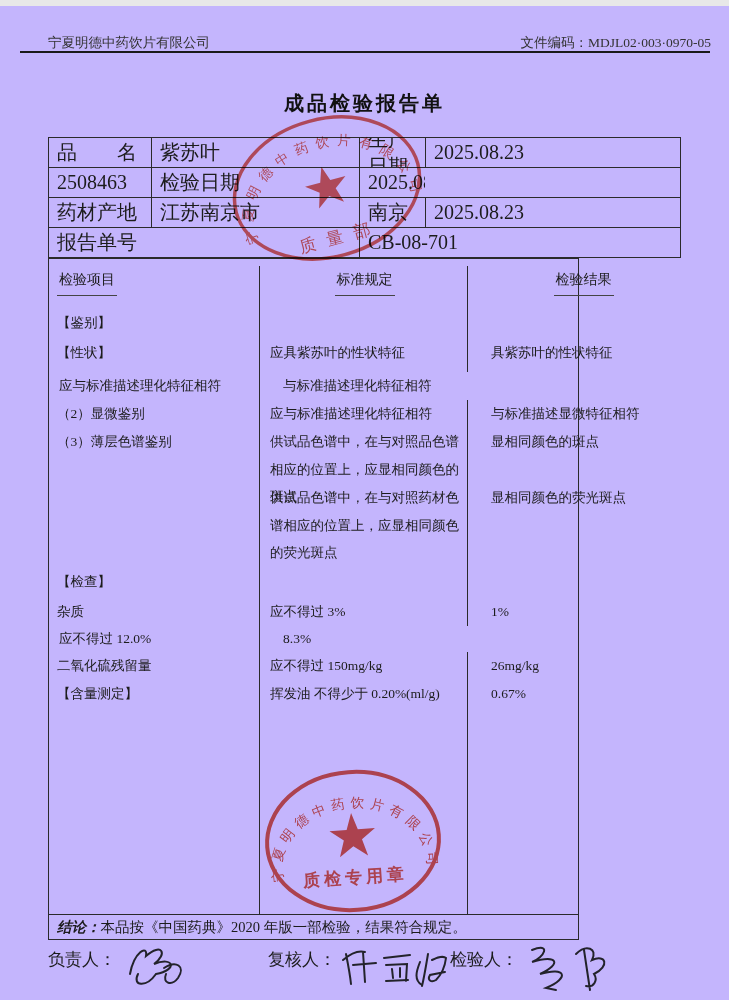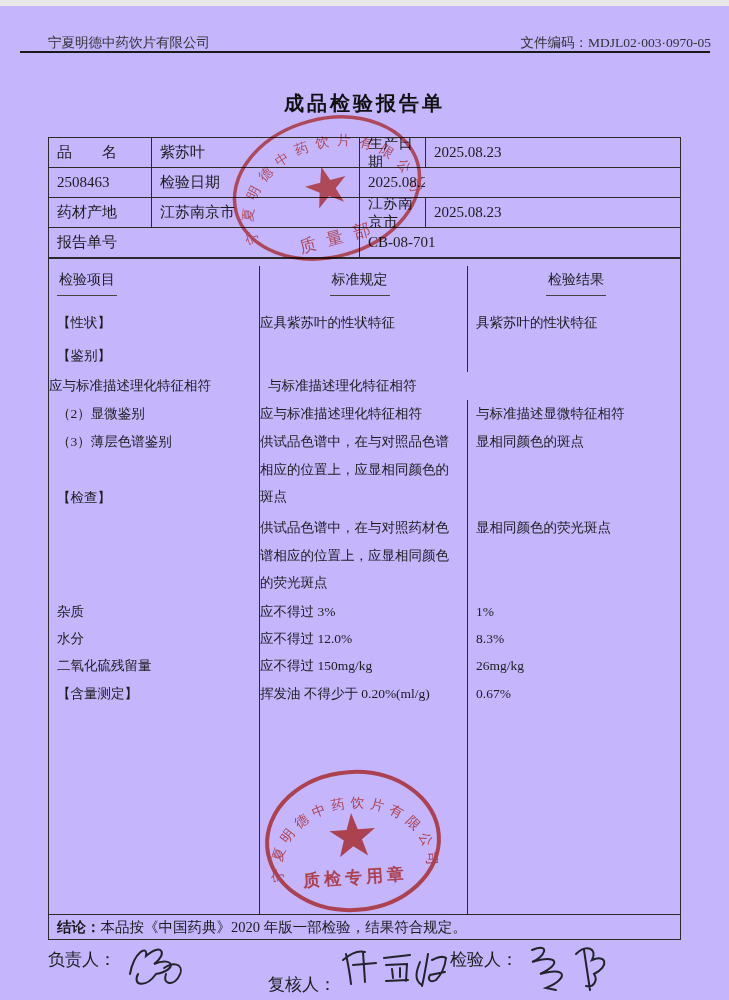--- a/index.html
+++ b/index.html
@@ -9,52 +9,52 @@
     overflow:hidden;margin:6px auto;
   }
   
   .doc-header{position:absolute;left:48px;right:18px;top:28px;display:flex;
     justify-content:space-between;font-size:13.5px;color:#333;}
   .hdr-rule{position:absolute;left:20px;right:19px;top:45px;height:2px;background:#1a1a1a;}
   .doc-title{position:absolute;left:0;right:0;top:84px;text-align:center;
     font-size:20px;font-weight:bold;letter-spacing:3px;color:#111;}
   
   .info-table{position:absolute;left:48px;top:131px;width:633px;
-    border:1px solid #2a2a2a;box-sizing:border-box;font-size:15px;}
+    border:1px solid #2a2a2a;box-sizing:border-box;font-size:20px;}
   .irow{display:grid;grid-template-columns:102px 208px 66px 257px;height:29px;}
   .irow + .irow{border-top:1px solid #2a2a2a;}
   .irow > div{display:flex;align-items:center;box-sizing:border-box;padding-left:8px;overflow:hidden;}
   .irow > div + div{border-left:1px solid #2a2a2a;}
   .irow.last{grid-template-columns:310px 323px;}
   .ival{padding-left:10px;}
   .idate{padding-left:26px;}
   
-  .main-table{position:absolute;left:48px;top:252px;width:633px;height:682px;
+  .main-table{position:absolute;left:48px;top:252px;width:531px;height:682px;
     border:1px solid #2a2a2a;box-sizing:border-box;font-size:13.5px;
     display:flex;flex-direction:column;}
   .trow{display:grid;grid-template-columns:210px 208px 215px;box-sizing:border-box;flex:0 0 auto;}
   .trow > div{box-sizing:border-box;overflow:visible;line-height:27.5px;}
   .trow > div + div{border-left:1px solid #2a2a2a;}
   .thead{height:50px;padding-top:7px;}
   .thead .c1{padding-left:8px;}
   .thead .c2,.thead .c3{text-align:center;}
   .thead span{display:inline-block;border-bottom:1px solid #444;padding:0 2px 1px 2px;font-size:14px;}
   .c1{padding-left:8px;}
-  .c2{padding-right:8px;}
-  .c3{padding-left:8px;padding-right:6px;}
+  .c2{padding-left:10px;padding-right:8px;}
+  .c3{padding-left:23px;padding-right:6px;}
   .h33{height:33px}.h30{height:30px}.h28{height:28px}.h27{height:27px}
   .h56{height:56px}.h84{height:84px}.hfill{flex:1 1 auto;}
   .concl{border-top:1px solid #2a2a2a;height:24px;display:flex;align-items:center;
     padding-left:8px;font-size:14.5px;}
-  .concl b{font-weight:bold;}
+  .concl b{font-weight:bold;font-style:italic;}
   
   .sign-row{position:absolute;left:48px;top:938px;width:633px;height:60px;font-size:17px;}
   .sig-group{position:absolute;top:4px;display:flex;align-items:flex-start;}
   .sig-group svg{margin-top:-12px;}
-  .g1{left:0;} .g2{left:220px;align-items:flex-end;} .g3{left:402px;}
+  .g1{left:0;} .g2{left:220px;} .g3{left:402px;}
   
   .stamp{position:absolute;mix-blend-mode:multiply;pointer-events:none;}
   .stamp-top{left:212px;top:98px;}
   .stamp-bottom{left:255px;top:755px;}
   .stamp text{font-family:"Liberation Sans","DejaVu Sans",sans-serif;}
 </style>
 </head>
 <body>
 
 <div class="page">
@@ -91,61 +91,60 @@
     </div>
   </div>
 
   <div class="main-table">
     <div class="trow thead">
       <div class="c1"><span>检验项目</span></div>
       <div class="c2"><span>标准规定</span></div>
       <div class="c3"><span>检验结果</span></div>
     </div>
 
+    <div class="trow h30">
+      <div class="c1">【鉴别】</div>
+      <div class="c2"></div>
+      <div class="c3"></div>
+    </div>
     <div class="trow h33">
       <div class="c1">【性状】</div>
       <div class="c2">应具紫苏叶的性状特征</div>
       <div class="c3">具紫苏叶的性状特征</div>
     </div>
-    <div class="trow h30">
-      <div class="c1">【鉴别】</div>
-      <div class="c2"></div>
-      <div class="c3"></div>
-    </div>
     <div class="trow h28">
       <div class="c2">应与标准描述理化特征相符</div>
       <div class="c3">与标准描述理化特征相符</div>
     </div>
     <div class="trow h28">
       <div class="c1">（2）显微鉴别</div>
       <div class="c2">应与标准描述理化特征相符</div>
       <div class="c3">与标准描述显微特征相符</div>
     </div>
     <div class="trow h56">
       <div class="c1">（3）薄层色谱鉴别</div>
       <div class="c2">供试品色谱中，在与对照品色谱相应的位置上，应显相同颜色的斑点</div>
       <div class="c3">显相同颜色的斑点</div>
     </div>
+    <div class="trow h84">
+      <div class="c1"></div>
+      <div class="c2">供试品色谱中，在与对照药材色谱相应的位置上，应显相同颜色的荧光斑点</div>
+      <div class="c3">显相同颜色的荧光斑点</div>
+    </div>
     <div class="trow h30">
       <div class="c1">【检查】</div>
       <div class="c2"></div>
       <div class="c3"></div>
     </div>
-    <div class="trow h84">
-      <div class="c1"></div>
-      <div class="c2">供试品色谱中，在与对照药材色谱相应的位置上，应显相同颜色的荧光斑点</div>
-      <div class="c3">显相同颜色的荧光斑点</div>
-    </div>
     <div class="trow h27">
       <div class="c1">杂质</div>
       <div class="c2">应不得过 3%</div>
       <div class="c3">1%</div>
     </div>
     <div class="trow h27">
-      <div class="c1">水分</div>
       <div class="c2">应不得过 12.0%</div>
       <div class="c3">8.3%</div>
     </div>
     <div class="trow h28">
       <div class="c1">二氧化硫残留量</div>
       <div class="c2">应不得过 150mg/kg</div>
       <div class="c3">26mg/kg</div>
     </div>
     <div class="trow h28">
       <div class="c1">【含量测定】</div>

